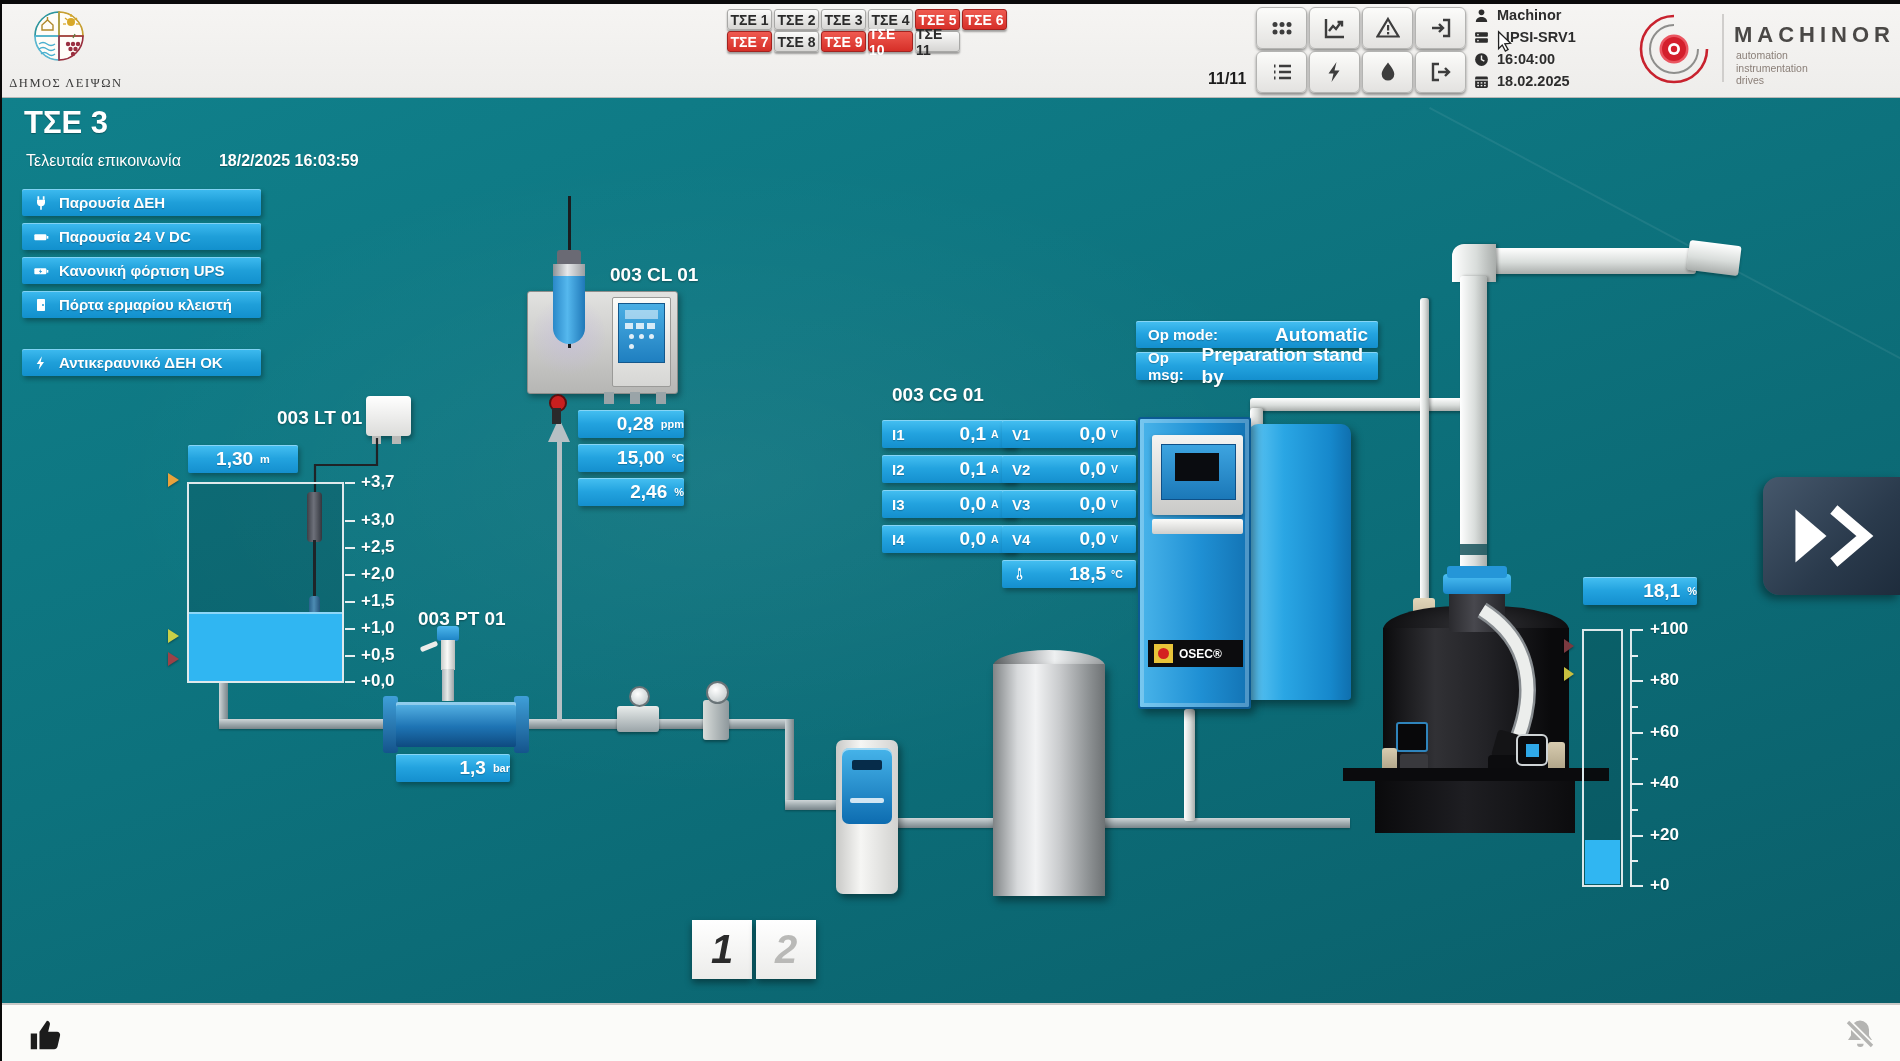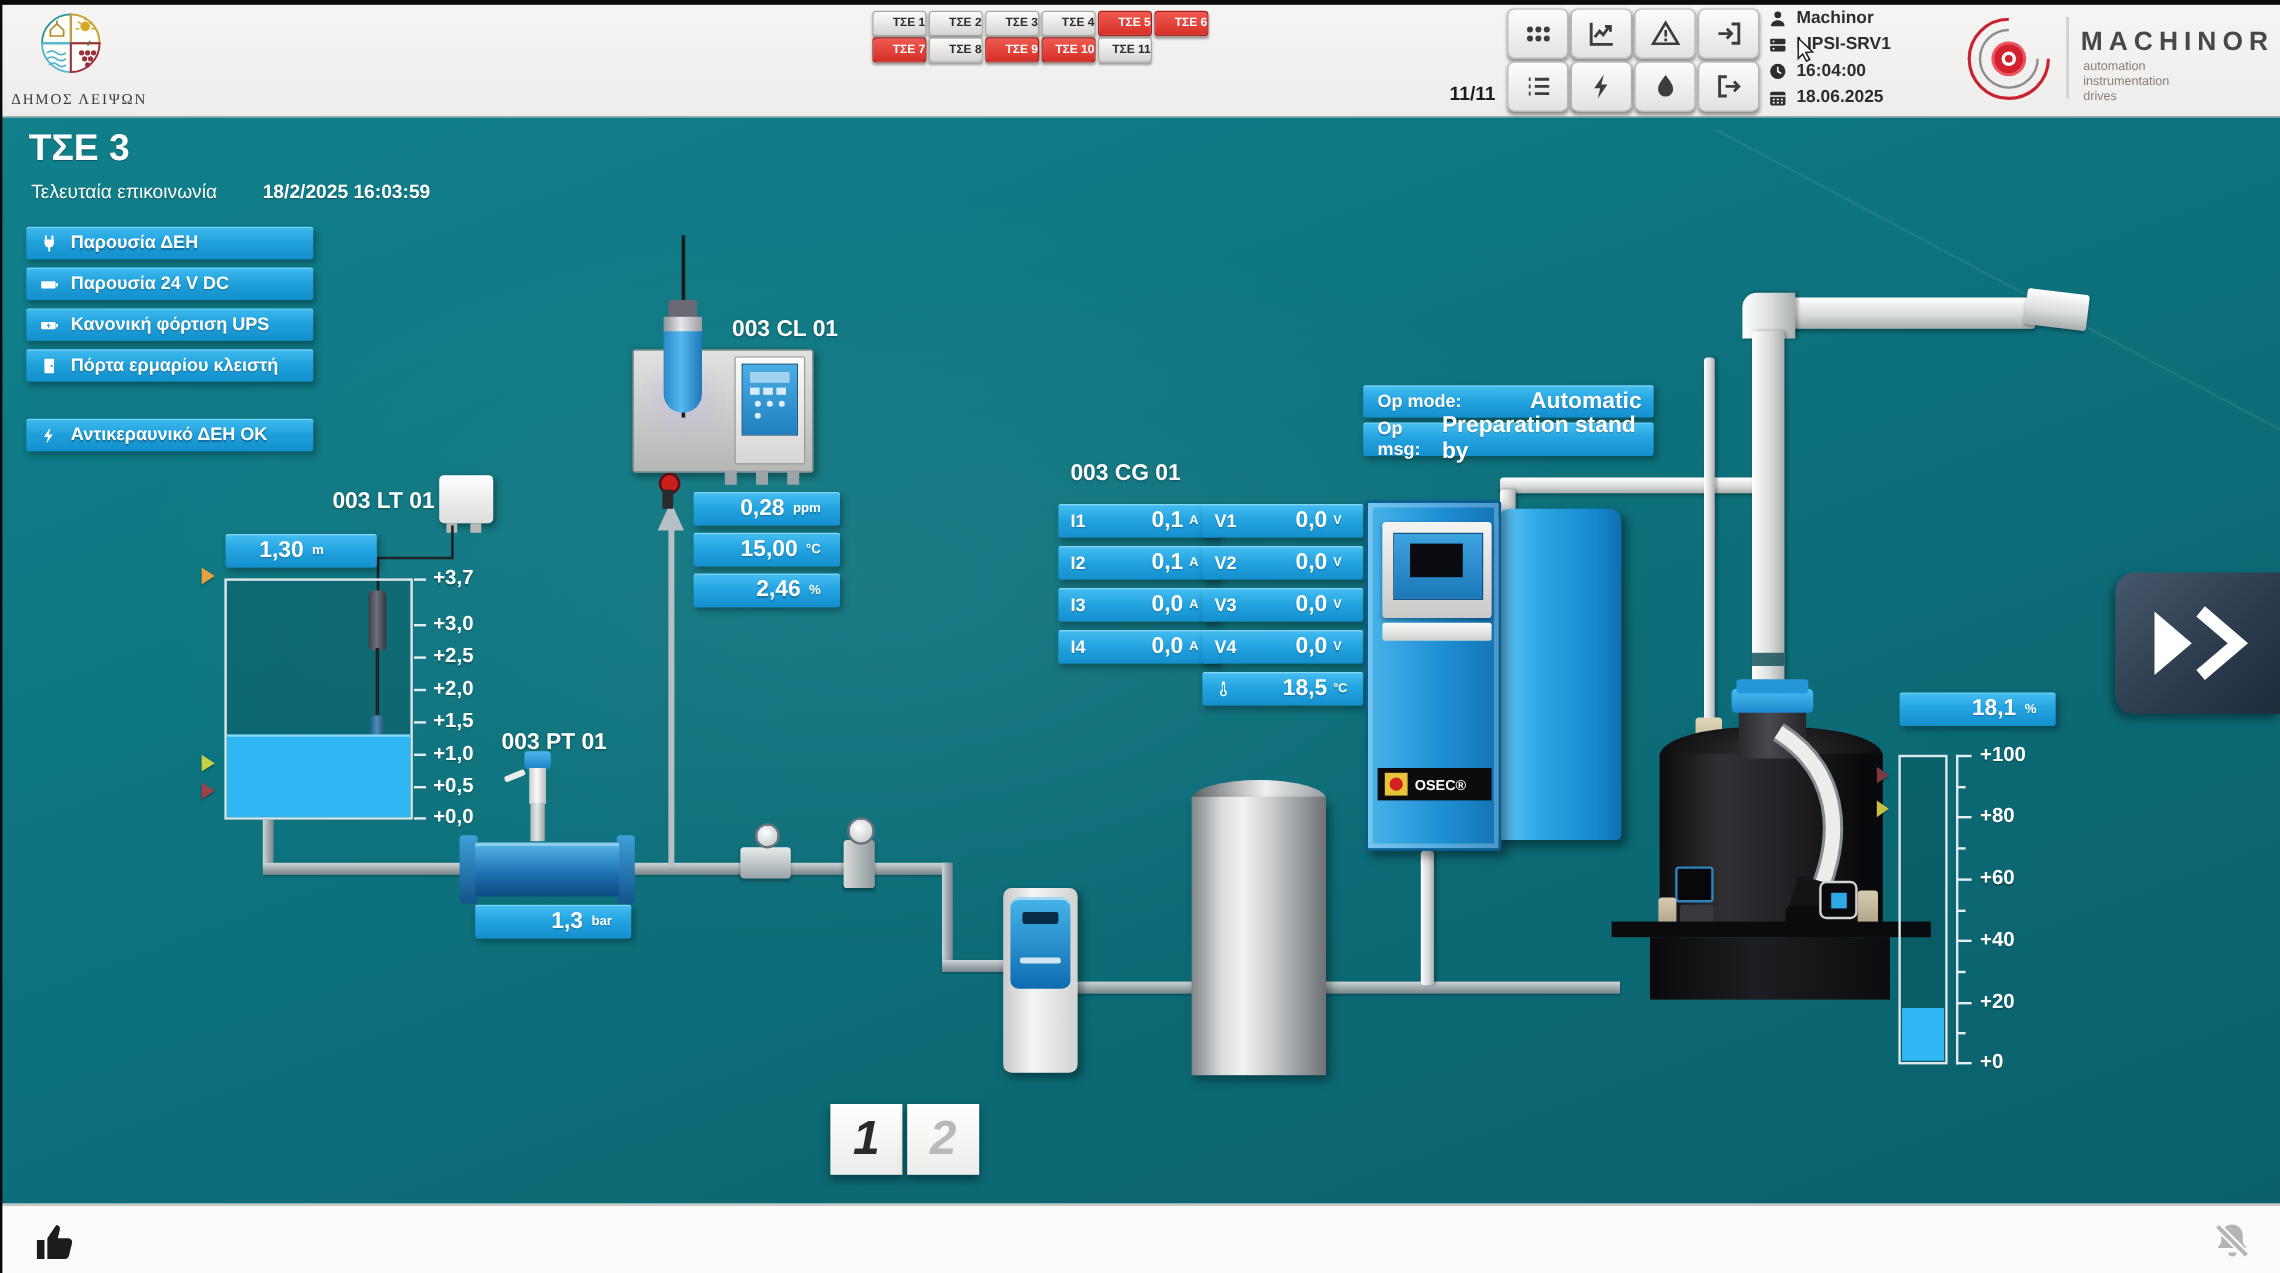--- a/index.html
+++ b/index.html
@@ -6,22 +6,22 @@
   #screen{position:relative;width:1900px;height:1061px;overflow:hidden;
     font-family:"Liberation Sans",sans-serif;background:#0d717b;}
   .abs{position:absolute;}
 
   
   #topbar{position:absolute;left:0;top:0;width:1900px;height:97px;
     background:linear-gradient(180deg,#f6f5f3,#eeedeb);border-bottom:1px solid #b8b8b6;z-index:40;}
   #topstrip{position:absolute;left:0;top:0;width:1900px;height:4px;background:#0a0a0a;z-index:60;}
   #leftstrip{position:absolute;left:0;top:0;width:2px;height:1061px;background:#0a0a0a;z-index:60;}
   .muni-text{font-family:"Liberation Serif",serif;font-size:12.5px;letter-spacing:1.5px;color:#3c3c3c;text-align:center;}
-  .tabbtn{position:absolute;width:43px;height:19px;border-radius:3px;display:flex;align-items:center;justify-content:flex-end;
-    font-size:10px;font-weight:bold;color:#2b2b2b;background:linear-gradient(180deg,#fbfbfa,#d6d5d3);
+  .tabbtn{position:absolute;width:43px;height:19px;border-radius:3px;display:flex;align-items:center;justify-content:center;
+    font-size:14px;font-weight:bold;color:#2b2b2b;background:linear-gradient(180deg,#fbfbfa,#d6d5d3);
     border:1px solid #a8a8a6;box-shadow:0 2px 2px rgba(0,0,0,.35);cursor:pointer;}
   .tabbtn.alarm{background:linear-gradient(180deg,#ef5a50,#d62f28);border-color:#a32320;color:#fff;}
   .iconbtn{position:absolute;width:49px;height:40px;border-radius:6px;display:flex;align-items:center;justify-content:center;
     background:linear-gradient(180deg,#fcfcfa,#e3e2e0);border:1px solid #b4b4b2;box-shadow:0 2px 3px rgba(0,0,0,.4);
     color:#3d3d3d;cursor:pointer;}
   .iconbtn svg{width:24px;height:24px;}
   .sess-row{position:absolute;display:flex;align-items:center;gap:7px;height:20px;color:#2d2d2d;}
   .sess-row svg{width:17px;height:17px;flex:none;}
   .sess-row span{font-size:14.5px;font-weight:bold;}
   #pageind{position:absolute;left:1208px;top:70px;font-size:16px;font-weight:bold;color:#1c1c1c;}
@@ -34,21 +34,21 @@
       radial-gradient(ellipse 1000px 520px at 38% 42%, rgba(255,255,255,.055), transparent 62%),
       linear-gradient(160deg,#10808b 0%,#0d727d 45%,#0a5f6a 100%);}
   .diagline{position:absolute;background:rgba(255,255,255,.07);transform-origin:left top;}
   .hmi-text{color:#fff;text-shadow:0 1px 1px rgba(0,0,0,.3);}
   .tag-label{position:absolute;font-size:19px;font-weight:bold;color:#fff;text-shadow:0 1px 2px rgba(0,0,0,.35);}
 
   .badge,.cell,.kvbadge{position:absolute;color:#fff;border-radius:2px;
     background:linear-gradient(180deg,#46c0f2 0%,#23a3df 48%,#148fce 100%);
     box-shadow:2px 3px 5px rgba(0,0,0,.3), inset 0 1px 0 rgba(255,255,255,.35);
     display:flex;align-items:center;text-shadow:0 1px 1px rgba(0,0,0,.25);}
-  .badge{justify-content:flex-end;padding-right:16px;gap:7px;}
+  .badge{justify-content:flex-end;padding-right:0;gap:7px;}
   .badge .v{font-size:19px;font-weight:bold;}
   .badge .u{font-size:11px;font-weight:bold;}
   .statusbtn{position:absolute;left:22px;width:228px;height:27px;border-radius:2px;color:#fff;
     background:linear-gradient(180deg,#3ebbf0 0%,#1f9fd9 50%,#1290cd 100%);
     box-shadow:2px 3px 5px rgba(0,0,0,.3), inset 0 1px 0 rgba(255,255,255,.35);
     display:flex;align-items:center;gap:10px;padding-left:11px;font-size:15px;font-weight:bold;
     text-shadow:0 1px 1px rgba(0,0,0,.3);cursor:pointer;}
   .statusbtn svg{width:16px;height:16px;flex:none;}
   .cell{padding:0 8px 0 10px;}
   .cell .lbl{font-size:15px;font-weight:bold;}
@@ -239,21 +239,21 @@
         <rect x="3" y="9" width="18" height="1.8" fill="#f3f2f0"></rect>
         <g fill="#f3f2f0">
             <rect x="6" y="13" width="2.4" height="2"></rect>
             <rect x="10.8" y="13" width="2.4" height="2"></rect>
             <rect x="15.6" y="13" width="2.4" height="2"></rect>
         <rect x="6" y="16.8" width="2.4" height="2"></rect>
             <rect x="10.8" y="16.8" width="2.4" height="2"></rect>
             <rect x="15.6" y="16.8" width="2.4" height="2"></rect>
           </g>
         </svg>
-      <span>18.06.2025</span>
+      <span>18.02.2025</span>
     </div>
 
     <div class="abs" style="left:1494px;top:30px;z-index:70;">
       <svg viewBox="0 0 24 24" width="22" height="22">
           <path d="M5 2l13 12.5-6.2.5 3.6 6.4-3 1.6-3.4-6.6L5 20.5z" fill="#fff" stroke="#222" stroke-width="1.4"></path>
         </svg>
     </div>
 
     <div class="abs" style="left:1638px;top:13px;width:72px;height:72px;">
       <svg viewBox="0 0 72 72" width="72" height="72">

